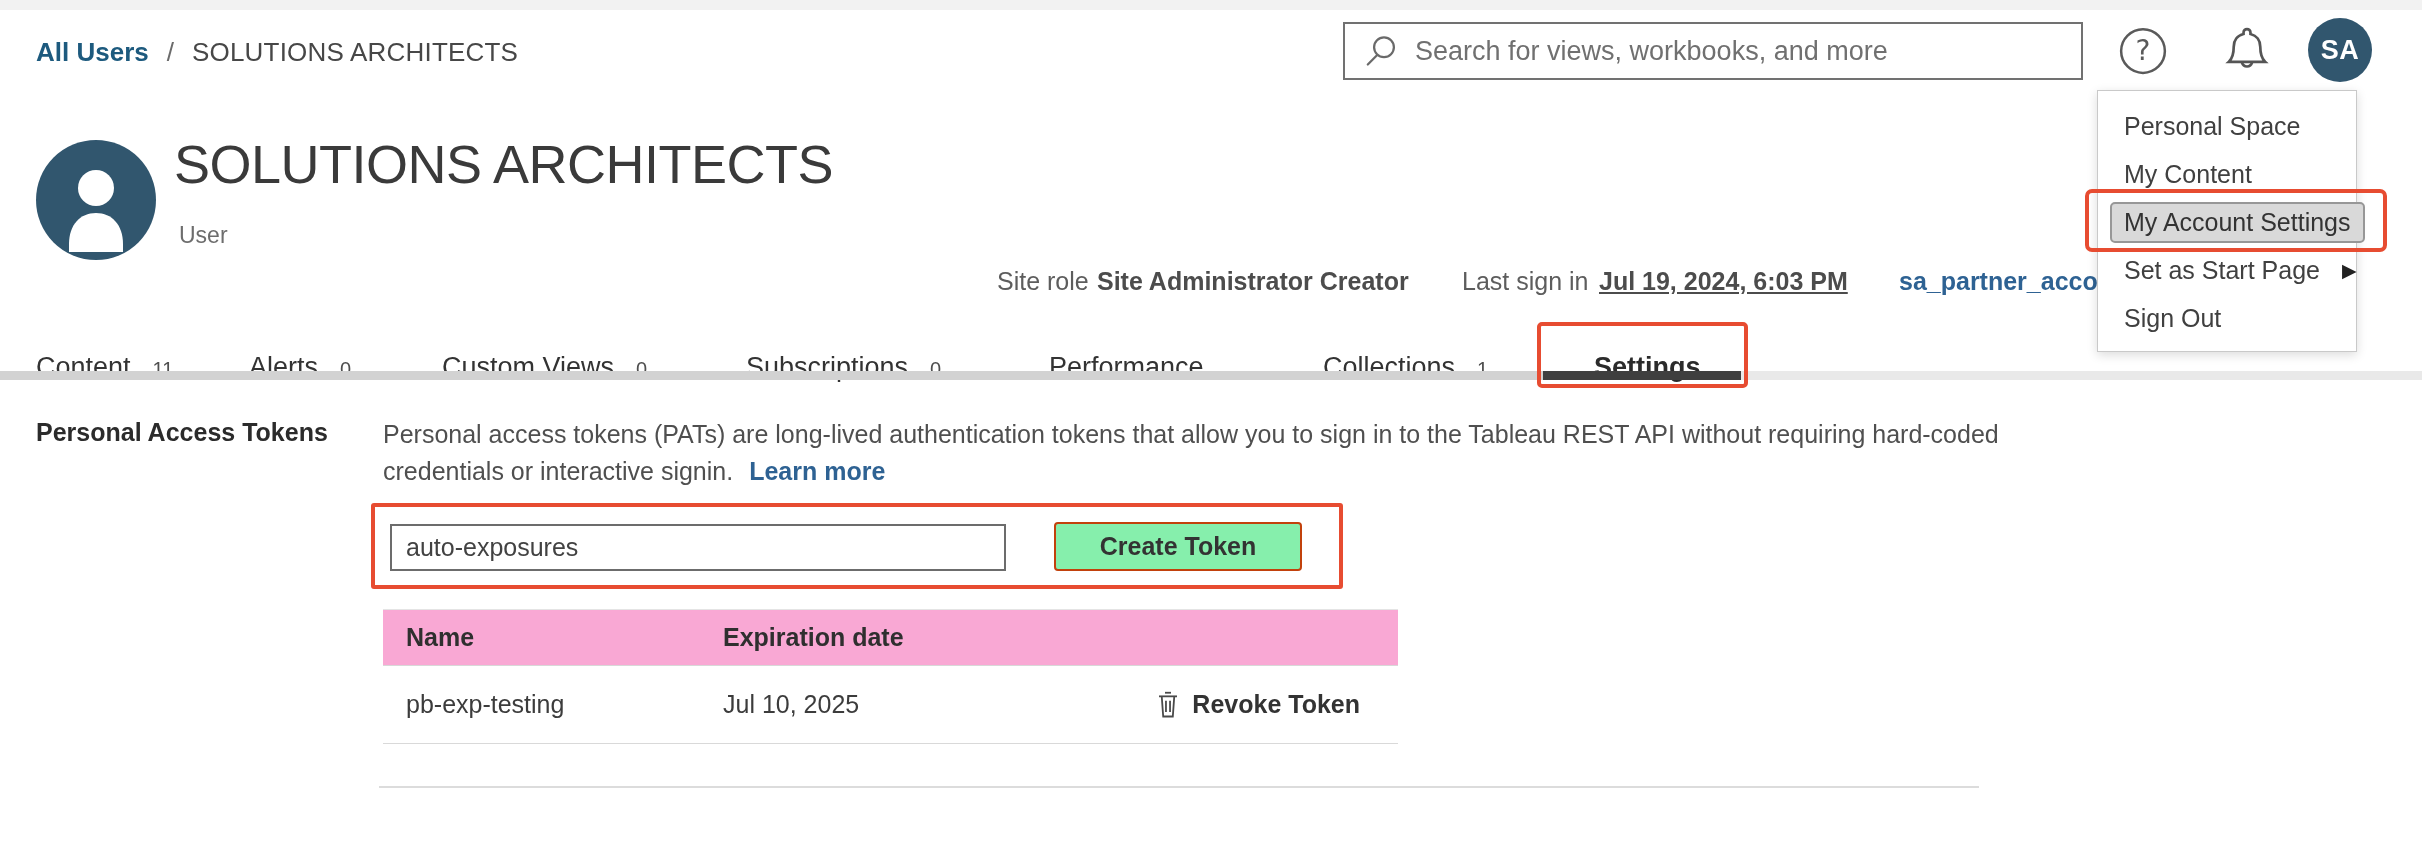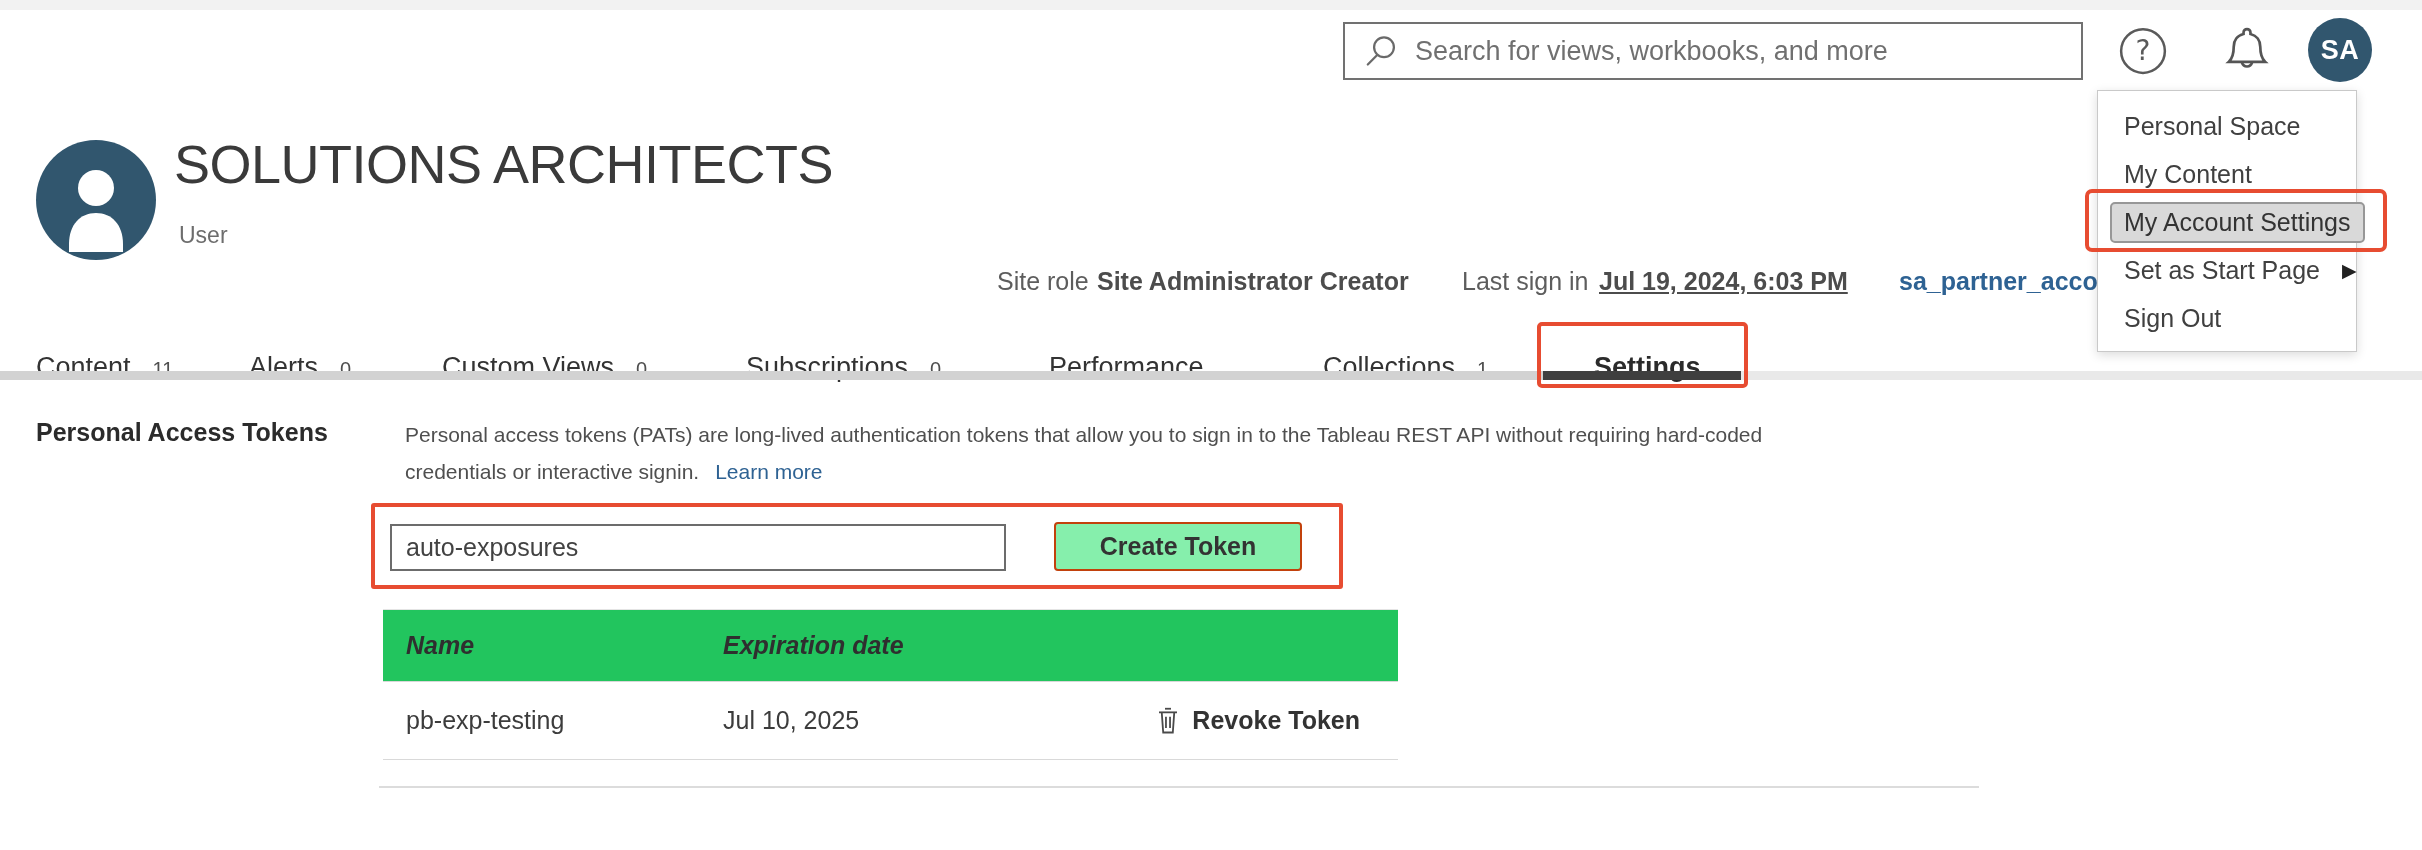--- a/index.html
+++ b/index.html
@@ -61,42 +61,45 @@
   .tab{top:334px;display:flex;align-items:baseline;gap:22px;font-size:27px;color:#333;cursor:pointer;white-space:nowrap;margin-top:18px;}
   .tab-count{font-size:20px;color:#4f4f4f;}
   .tab.active .tab-label{font-weight:700;color:#2b2b2b;}
   .tabs-track{left:0;top:371px;width:2422px;height:9px;background:#e9e9e9;}
   .tabs-track-dark{left:0;top:371px;width:1543px;height:9px;background:#d2d2d2;}
   .tab-active-bar{left:1543px;top:371px;width:198px;height:9px;background:#3f3f3f;}
   .settings-annotation{left:1537px;top:322px;width:211px;height:66px;border:4px solid var(--red);border-radius:5px;z-index:30;pointer-events:none;}
 
   
   .pat-heading{left:36px;top:418px;font-size:25px;font-weight:700;color:#2b2b2b;}
-  .pat-desc{left:383px;top:416px;font-size:21px;line-height:37px;color:#4f4f4f;white-space:nowrap;margin-left:22px;}
-  .learn-more{color:var(--steel-blue);font-weight:400;margin-left:16px;cursor:pointer;}
+  .pat-desc{left:383px;top:416px;font-size:25px;line-height:37px;color:#4f4f4f;white-space:nowrap;}
+  .learn-more{color:var(--steel-blue);font-weight:700;margin-left:16px;cursor:pointer;}
 
   .create-annotation{left:371px;top:503px;width:972px;height:86px;border:4px solid var(--red);border-radius:3px;z-index:30;pointer-events:none;}
   .token-input{left:390px;top:524px;width:616px;height:47px;border:2px solid #6c6c6c;font-family:inherit;font-size:25px;color:#424242;padding-left:14px;background:#fff;outline:none;}
   .create-btn{left:1054px;top:522px;width:248px;height:49px;background:#86efac;border:2px solid #c2410c;border-radius:4px;font-family:inherit;font-size:25px;font-weight:700;color:#333;display:flex;align-items:center;justify-content:center;cursor:pointer;}
 
   
   .pat-table{left:383px;top:609px;width:1015px;}
-  .pat-thead{height:73px;background:#22c55e;border-top:1px solid #e4e4e4;border-bottom:1px solid #d8d8d8;display:grid;grid-template-columns:317px 1fr;align-items:center;padding-left:23px;font-style:italic;}
+  .pat-thead{height:57px;background:#f9a8d4;border-top:1px solid #e4e4e4;border-bottom:1px solid #d8d8d8;display:grid;grid-template-columns:317px 1fr;align-items:center;padding-left:23px;}
   .th{font-size:25px;font-weight:700;color:#2f2f2f;}
   .pat-row{height:78px;border-bottom:1px solid #d9d9d9;display:grid;grid-template-columns:317px auto 1fr;align-items:center;padding-left:23px;font-size:25px;color:#3c3c3c;}
   .revoke{justify-self:end;padding-right:38px;display:flex;align-items:center;gap:12px;cursor:pointer;}
   .revoke-label{font-size:25px;font-weight:700;color:#333;}
   .section-divider{left:379px;top:786px;width:1600px;height:2px;background:#dcdcdc;}
 </style>
 </head>
 <body>
 
 <div class="page">
   <div class="abs top-strip"></div>
 
+  <div class="abs breadcrumb">
+    <span class="root">All Users</span><span class="sep">/</span><span class="current">SOLUTIONS ARCHITECTS</span>
+  </div>
 
   <div class="abs search-box">
     <svg width="36" height="36" viewBox="0 0 24 24" fill="none" stroke="#6a6a6a" stroke-width="1.5">
       <circle cx="14" cy="9.5" r="6.6"></circle>
       <path d="M9.3 14.8 L3.2 21" stroke-linecap="round"></path>
     </svg>
     <input type="text" placeholder="Search for views, workbooks, and more" style="">
   </div>
 
   <div class="abs help-icon">

